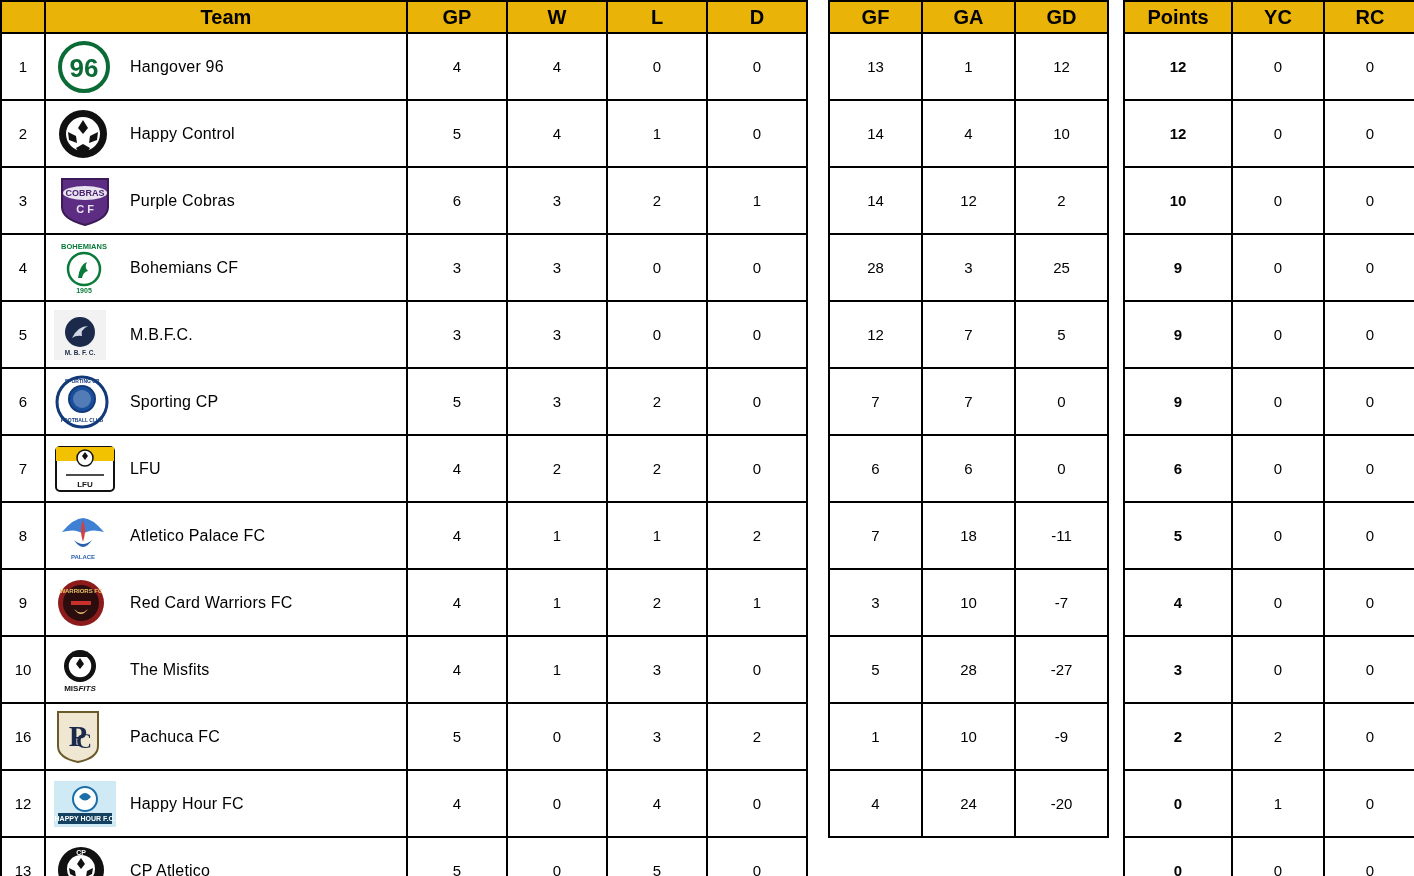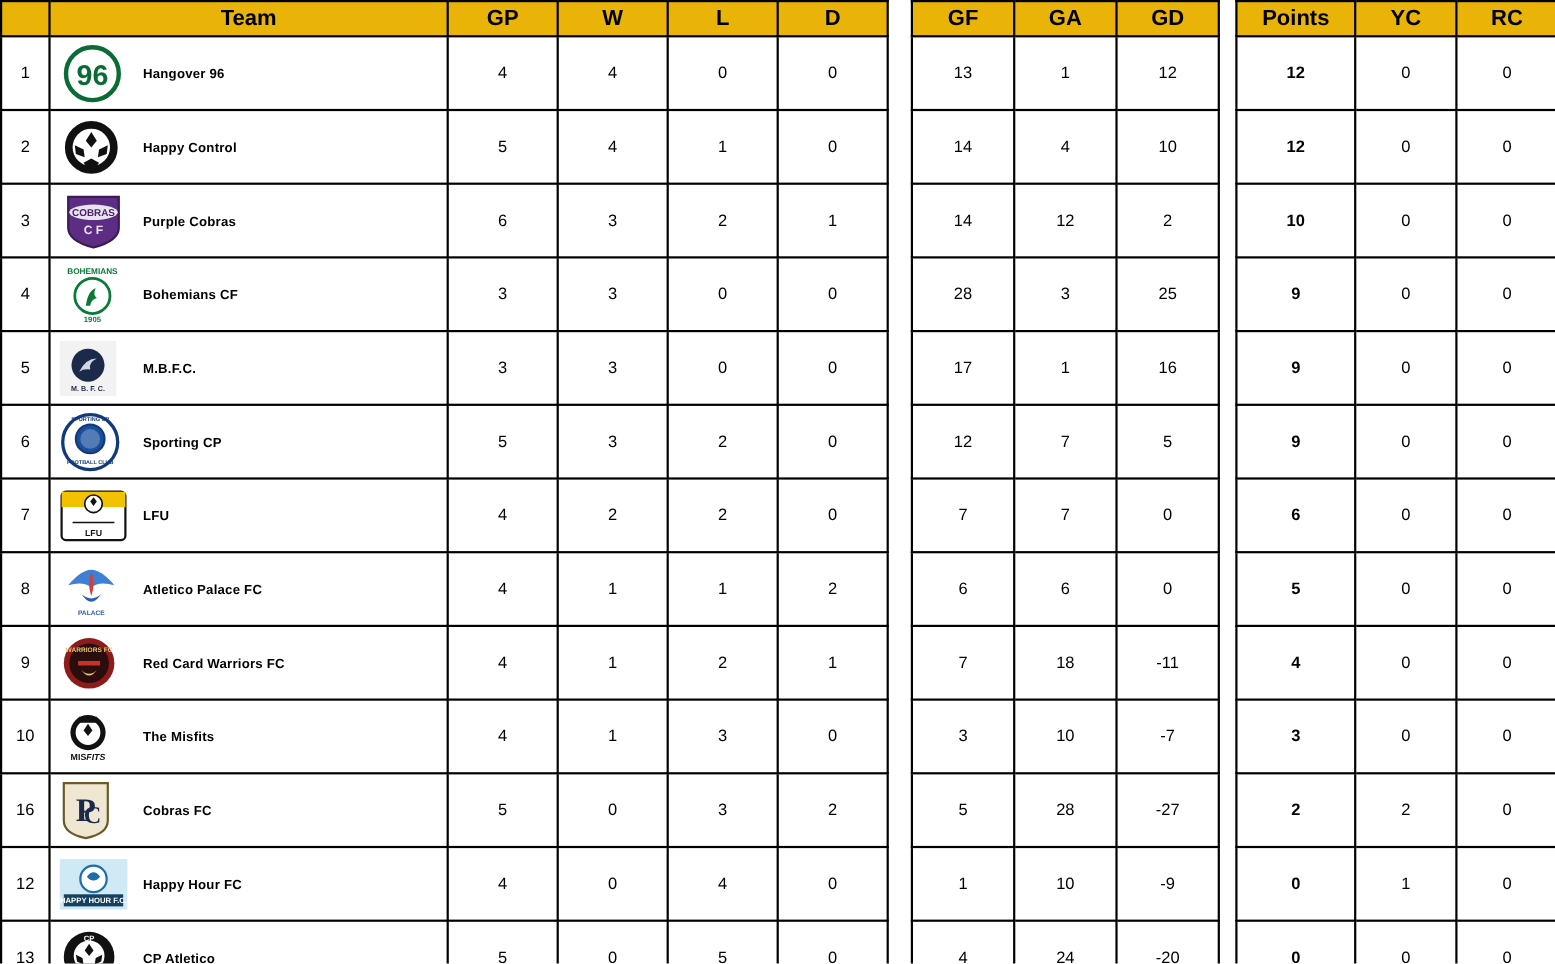--- a/index.html
+++ b/index.html
@@ -69,22 +69,22 @@
     height: 56px;
     margin-left: 8px;
     margin-right: 12px;
     flex: 0 0 64px;
     display: flex;
     align-items: center;
     overflow: hidden;
   }
   .crest svg { display: block; }
   .team-name {
-    font-weight: bold;
-    font-size: 12px;
+    font-weight: normal;
+    font-size: 16px;
     letter-spacing: 0.2px;
   }
 
   
   .gap-a { width: 20px; height: 1px; flex: 0 0 20px; }
   .gap-b { width: 14px; height: 1px; flex: 0 0 14px; }
 
   
   .block-goals { width: 280px; }
   .col-goal { width: 93px; }
@@ -334,21 +334,21 @@
           <td class="rank-cell">16</td>
           <td class="team-cell">
             <div class="team-inner">
               <span class="crest">
                 <svg width="48" height="54" viewBox="0 0 48 54">
                   <path d="M4 2 h40 v34 q0 12 -20 16 Q4 48 4 36z" fill="#efe7d2" stroke="#6b5a2a" stroke-width="2"></path>
                   <text x="24" y="36" font-family="Liberation Serif, serif" font-size="30" font-weight="bold" fill="#1b2a4a" text-anchor="middle">P</text>
                   <text x="30" y="38" font-family="Liberation Serif, serif" font-size="22" font-weight="bold" fill="#1b2a4a" text-anchor="middle">C</text>
                 </svg>
               </span>
-              <span class="team-name">Cobras FC</span>
+              <span class="team-name">Pachuca FC</span>
             </div>
           </td>
           <td>5</td>
           <td>0</td>
           <td>3</td>
           <td>2</td>
         </tr>
         <tr>
           <td class="rank-cell">12</td>
           <td class="team-cell">
@@ -427,25 +427,20 @@
           <td>14</td>
           <td>12</td>
           <td>2</td>
         </tr>
         <tr>
           <td>28</td>
           <td>3</td>
           <td>25</td>
         </tr>
         <tr>
-          <td>17</td>
-          <td>1</td>
-          <td>16</td>
-        </tr>
-        <tr>
           <td>12</td>
           <td>7</td>
           <td>5</td>
         </tr>
         <tr>
           <td>7</td>
           <td>7</td>
           <td>0</td>
         </tr>
         <tr>

